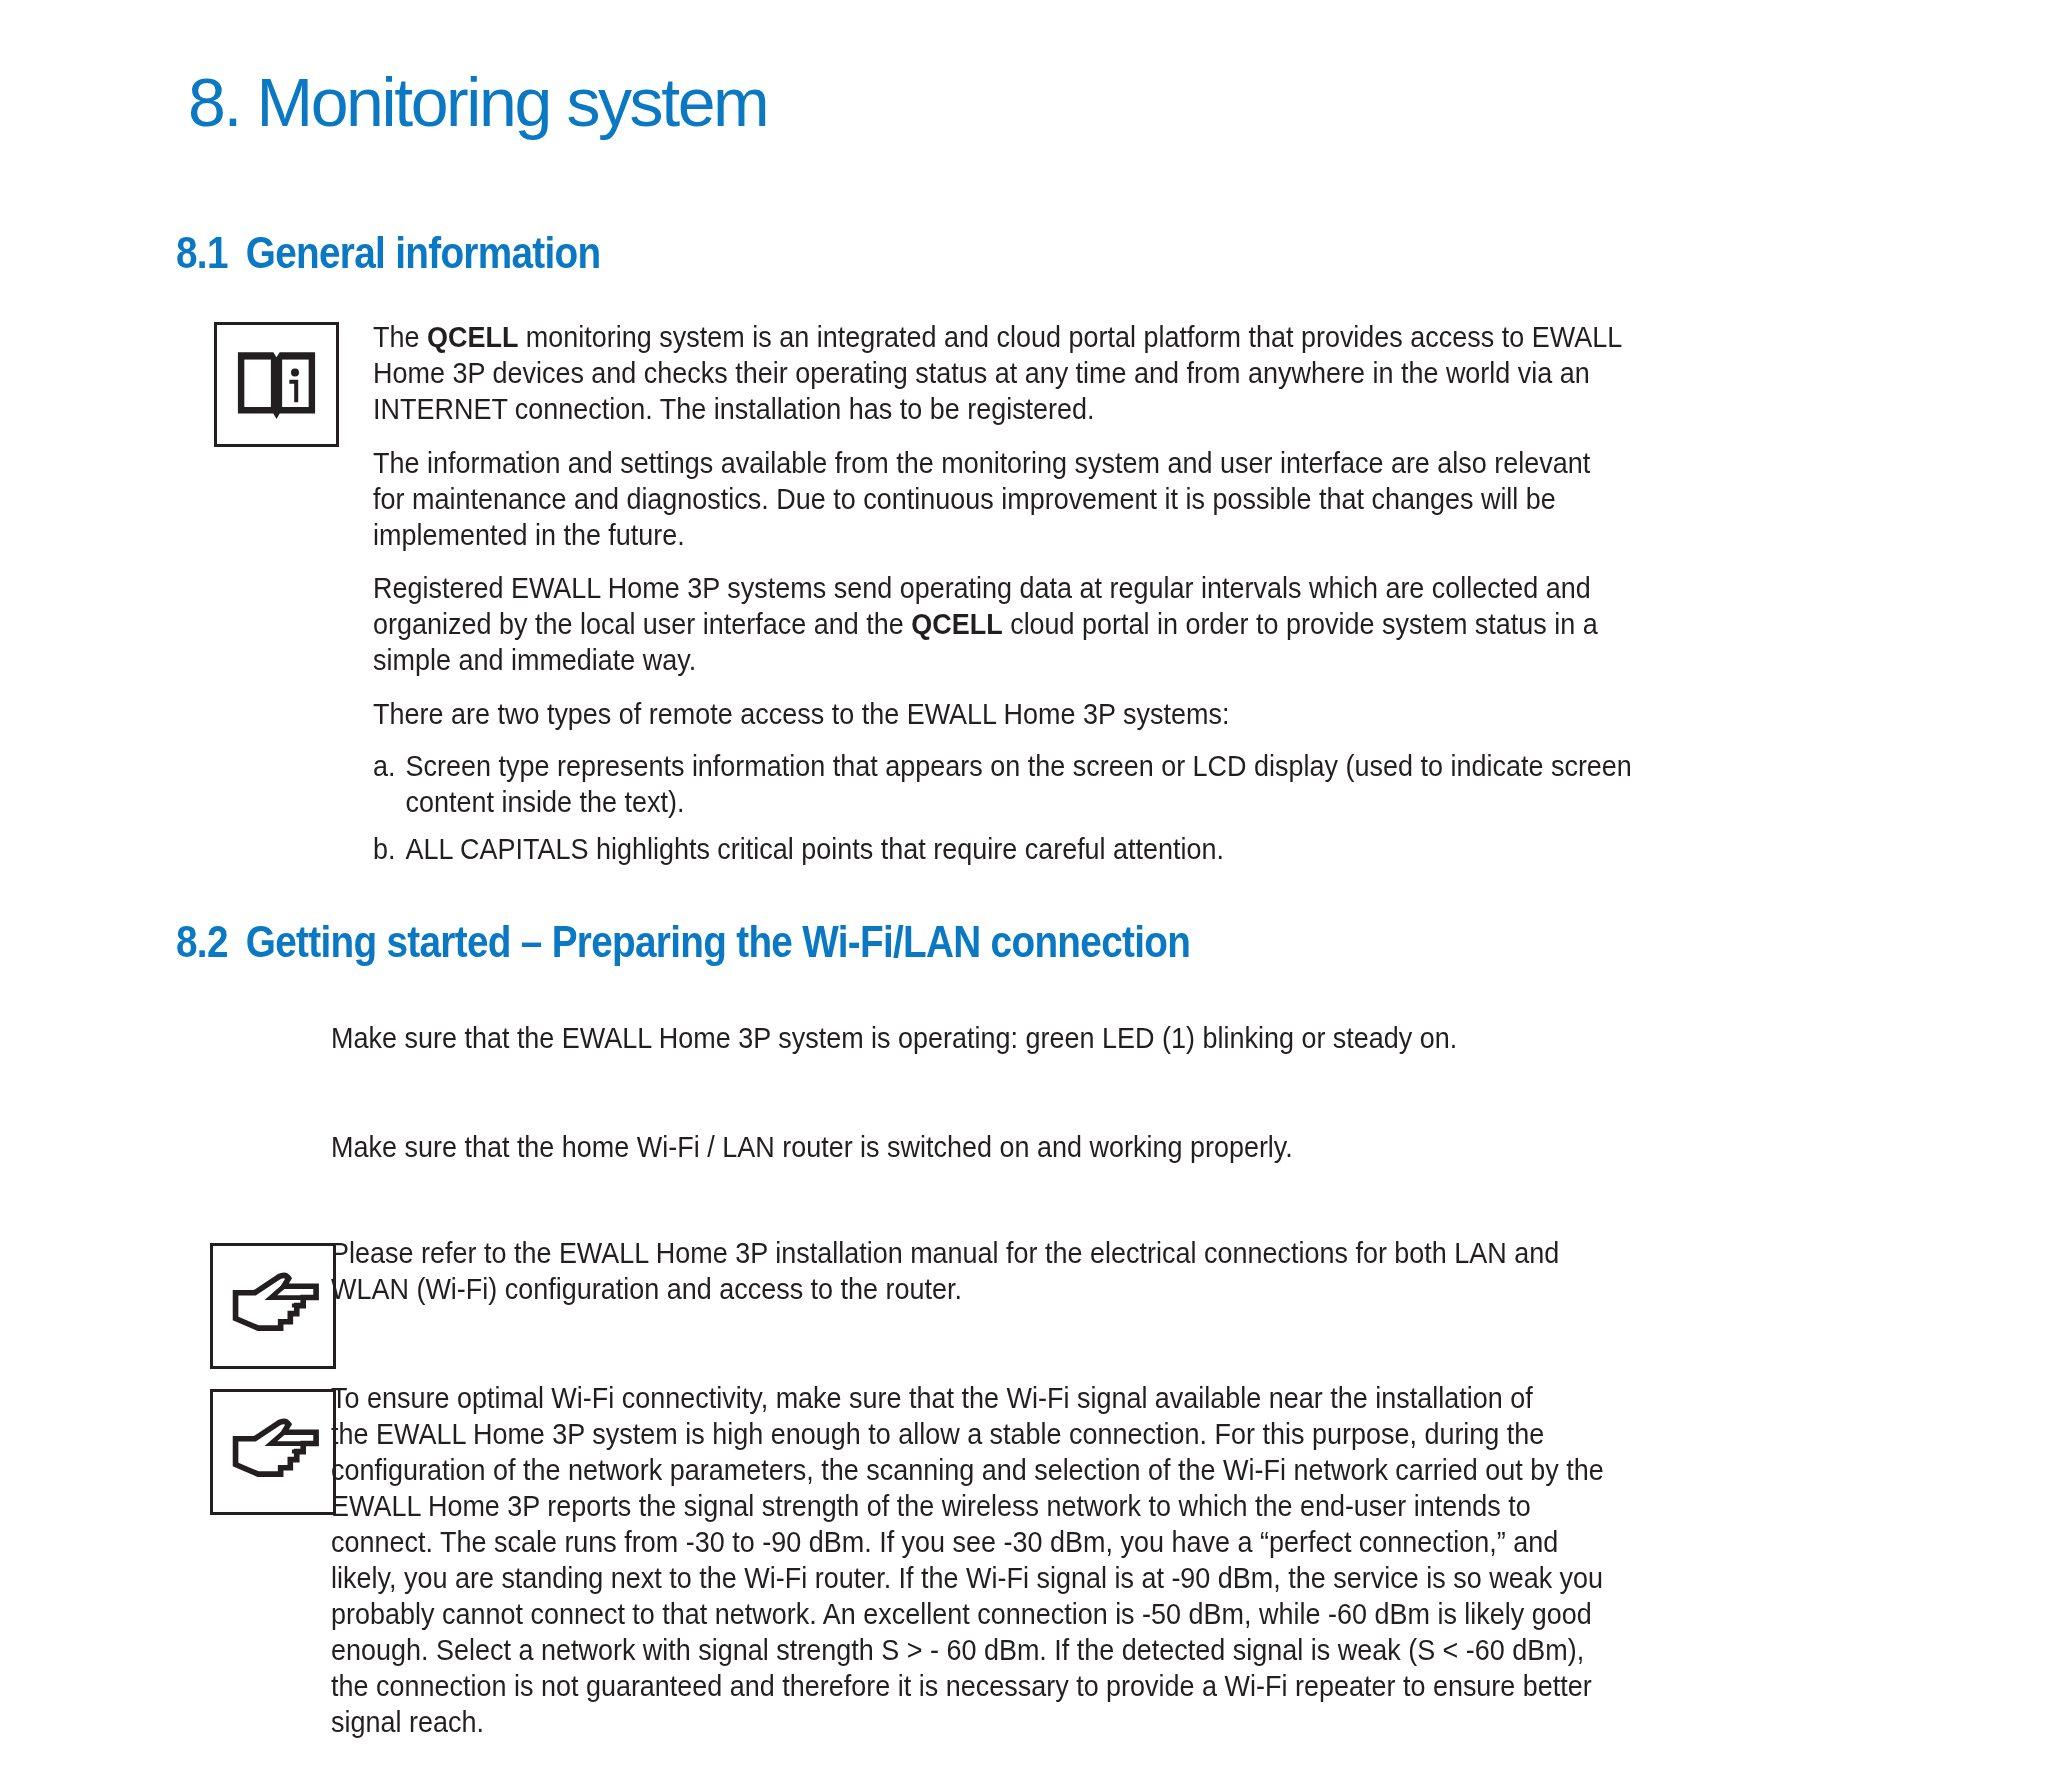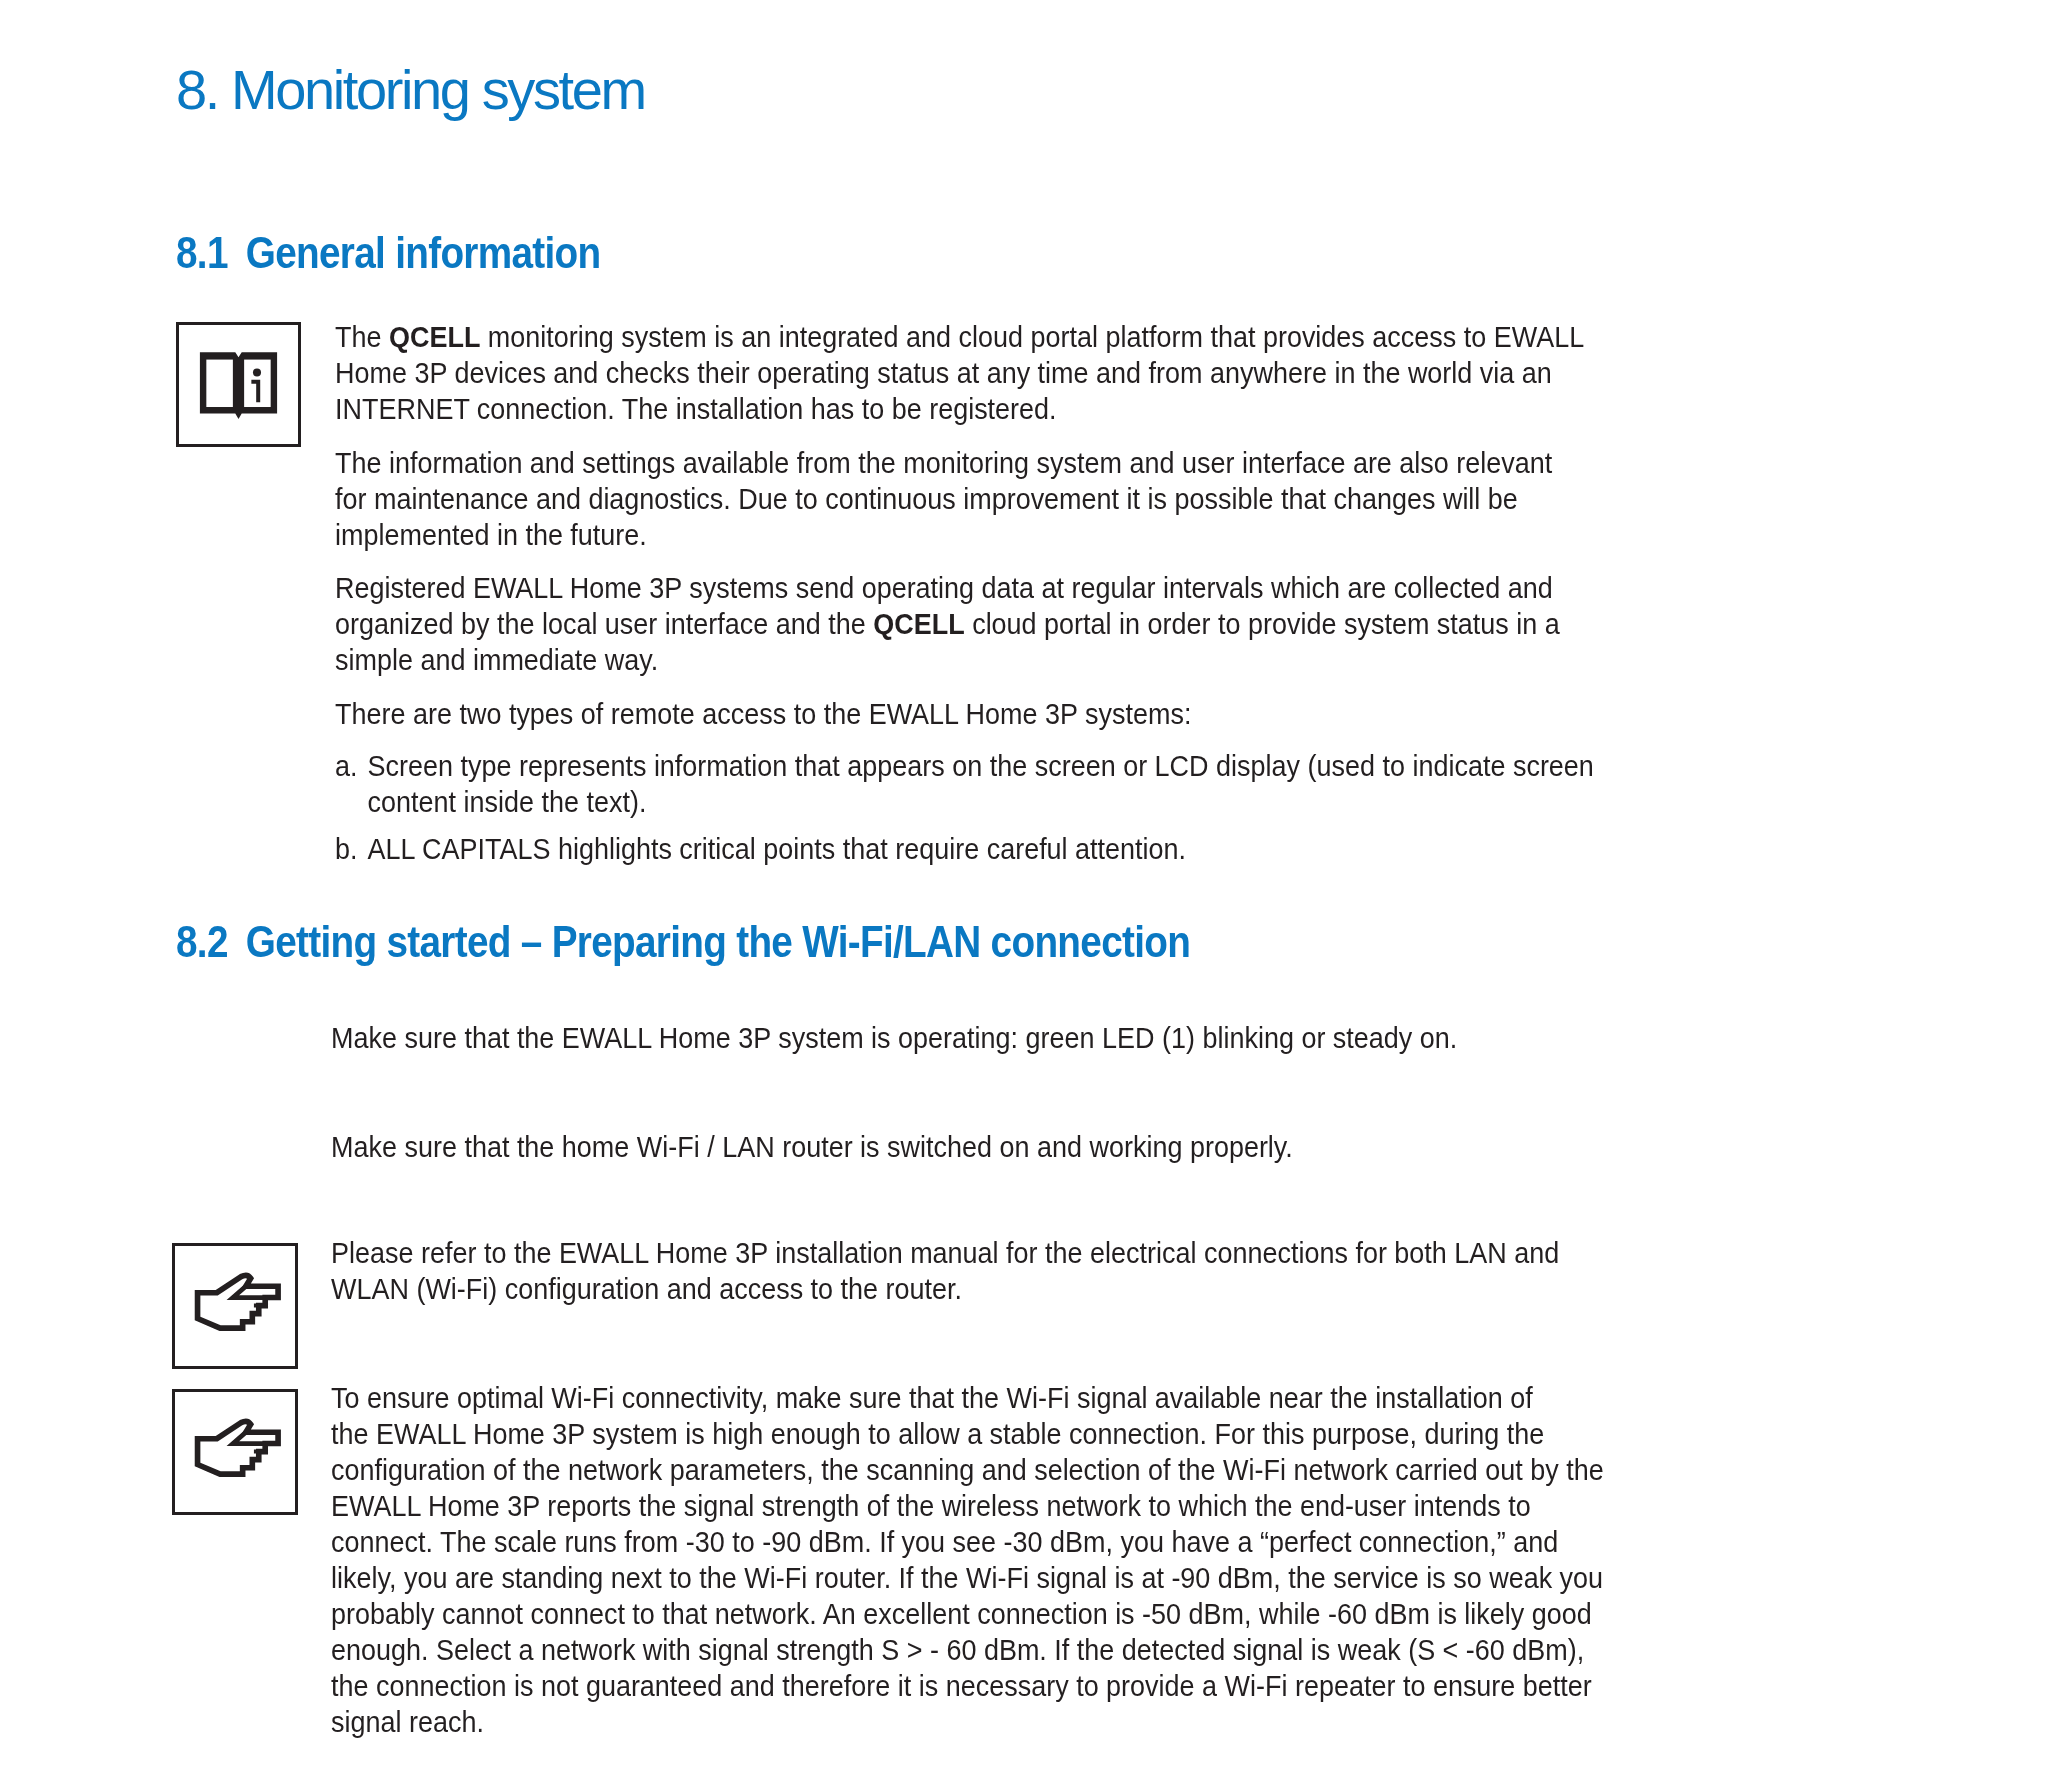--- a/index.html
+++ b/index.html
@@ -1,20 +1,20 @@
 <!DOCTYPE html>
 <html style="font-size:13px"><head>
 <meta charset="utf-8">
 <style>
   html, body { margin: 0; padding: 0; background: #ffffff; }
   body { width: 2053px; height: 1786px; position: relative; overflow: hidden;
          font-family: "Liberation Sans", sans-serif; color: #231f20; }
-  .abs { position: absolute; }
-  .h1 { left: 176px; top: 38px; font-family: "Liberation Sans", sans-serif; font-size: 56px;
-        font-weight: normal; color: #0a78c2; letter-spacing: -2.4px; margin: 0; line-height: 104px; }
+  .abs { position: absolute; margin-left: 38px; }
+  .h1 { left: 176px; top: 38px; font-family: "Liberation Sans", sans-serif; font-size: 68px;
+        font-weight: normal; color: #0a78c2; letter-spacing: -2.4px; margin: 12px; line-height: 104px; }
   .h2 { font-family: "Liberation Sans", sans-serif; font-weight: bold; color: #0a78c2;
         font-size: 45px; margin: 0; line-height: 56px; transform: scaleX(0.86); transform-origin: left center;
         letter-spacing: -0.8px; white-space: nowrap; }
   .h2 .num { margin-right: 21px; }
   .para { font-size: 29px; line-height: 36px; margin: 0; white-space: nowrap;
           transform: scaleX(0.93); transform-origin: left top; letter-spacing: 0px; }
   .para b { font-weight: bold; }
   .iconbox { border: 3.2px solid #231f20; box-sizing: border-box; background: #fff; }
   .list-item { display: flex; }
   .list-item .marker { width: 35px; flex: none; }

